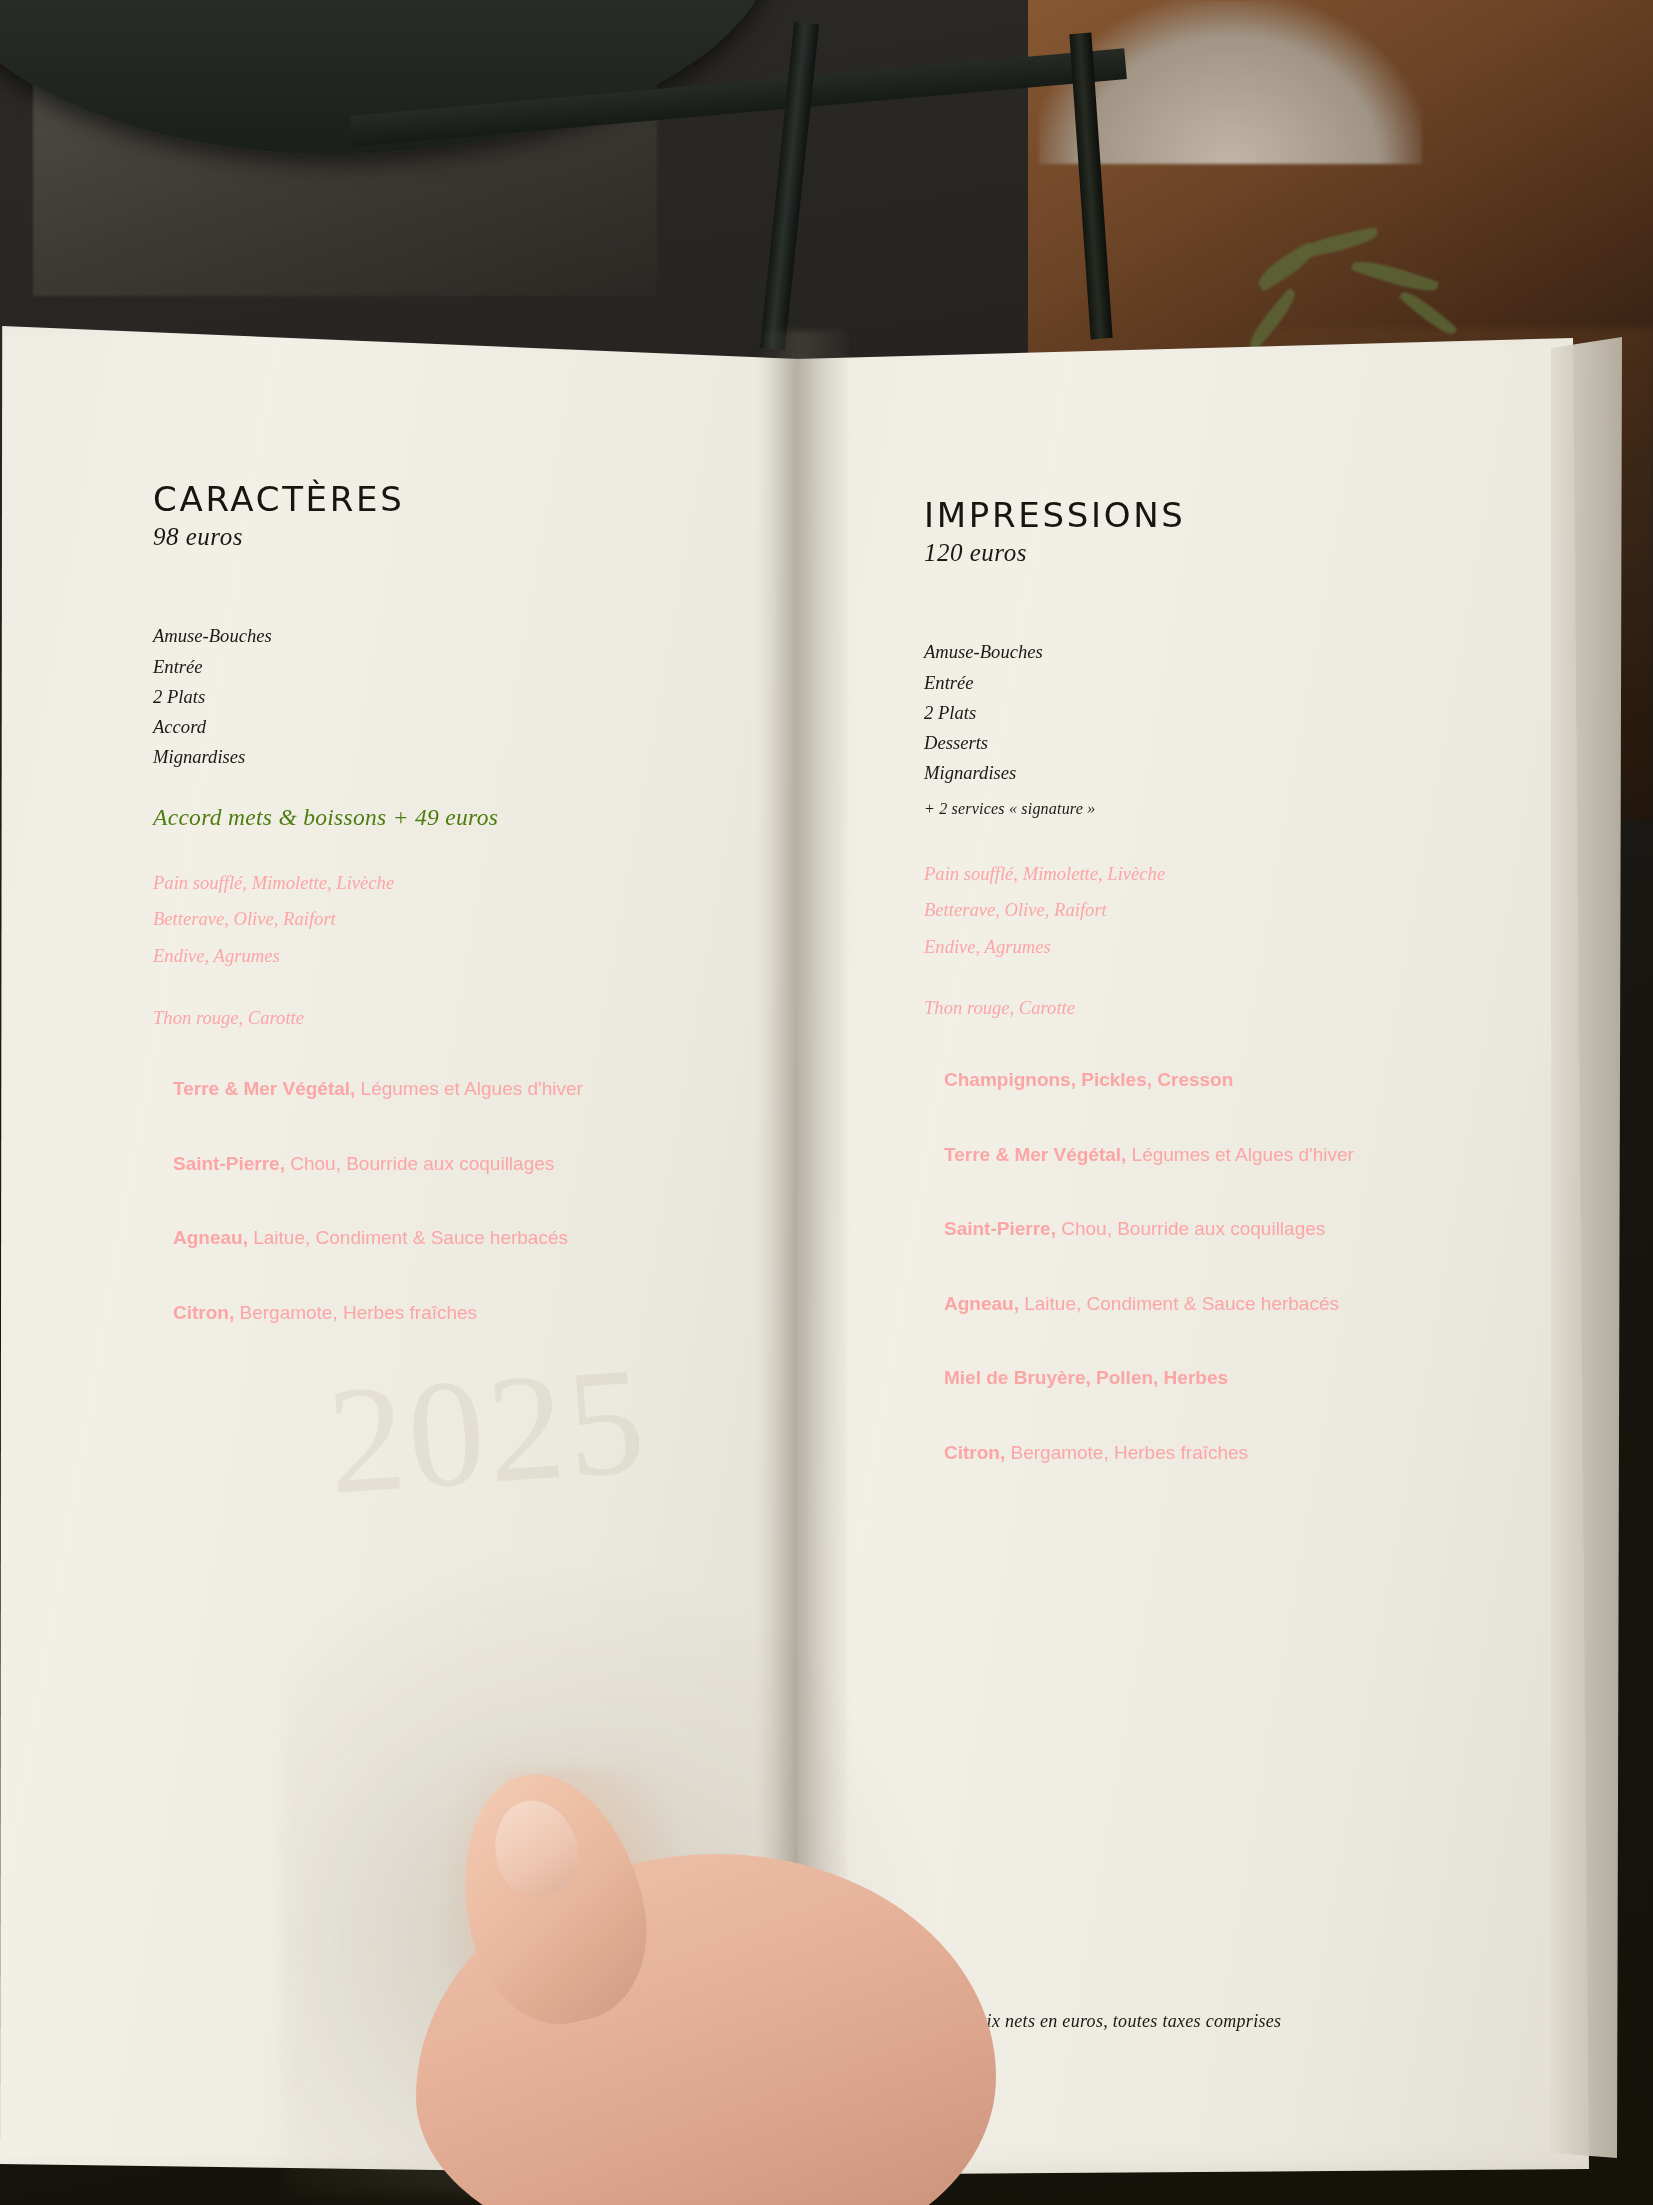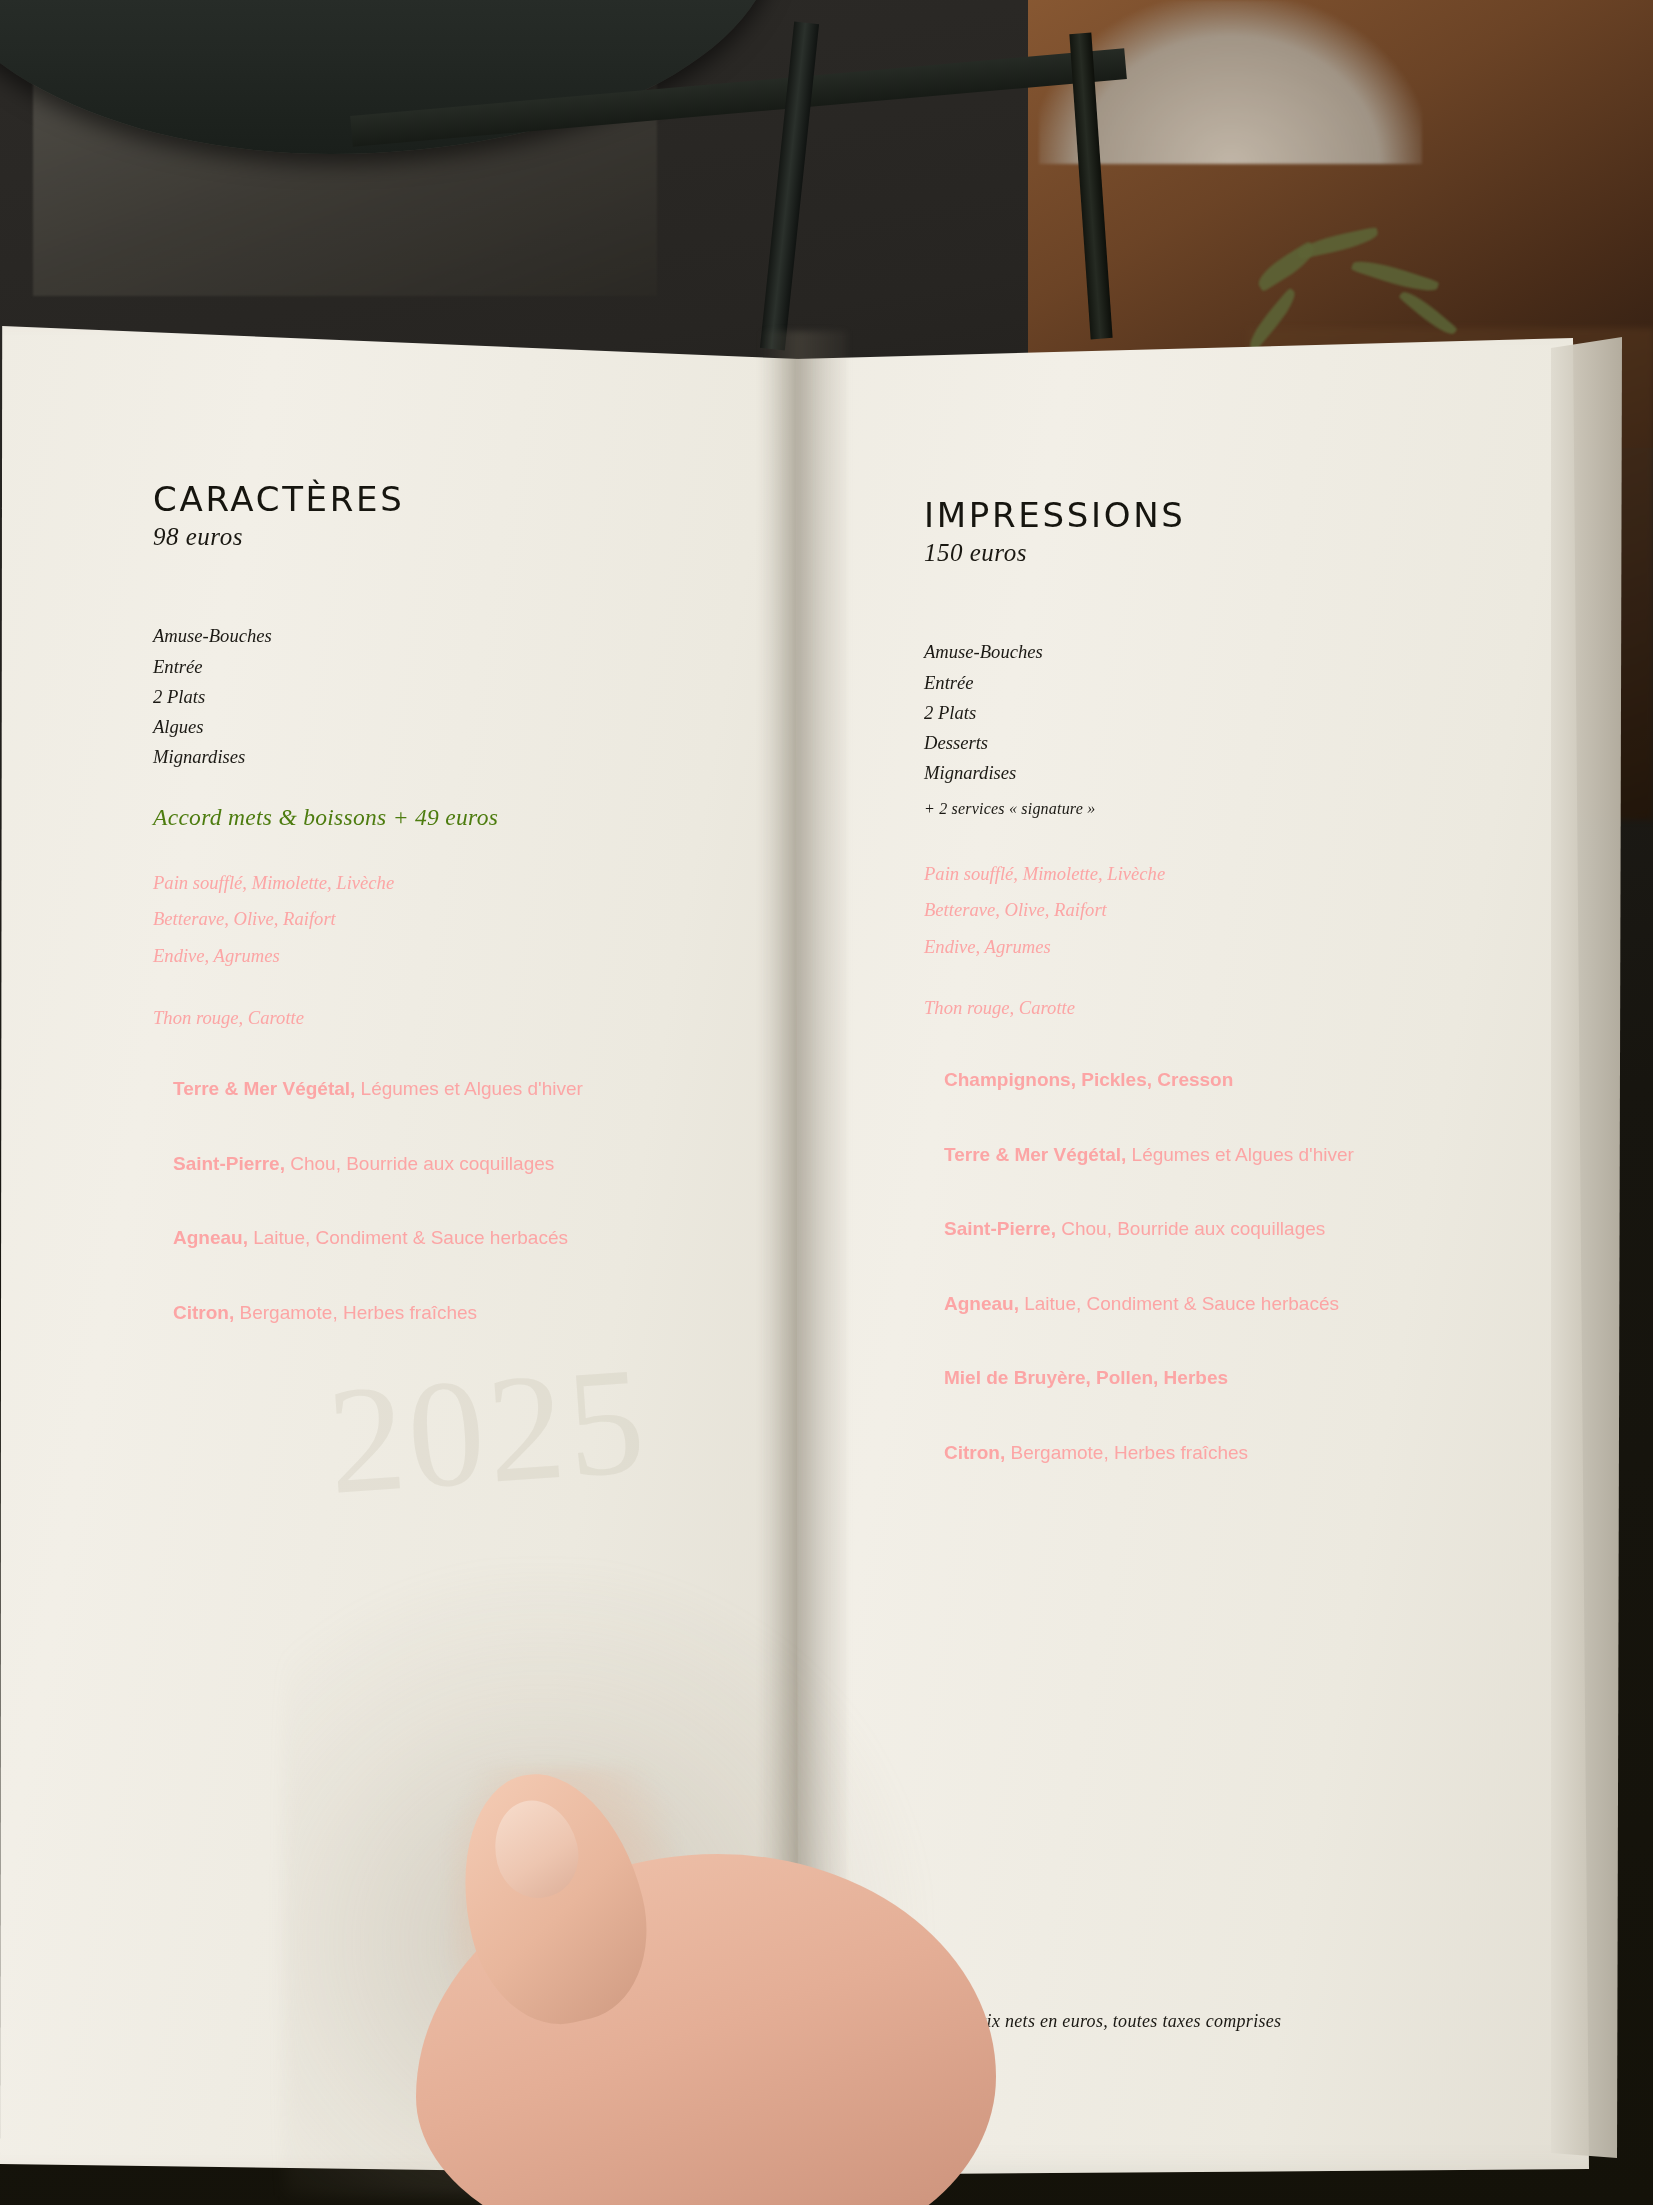--- a/index.html
+++ b/index.html
@@ -290,21 +290,21 @@
     <div class="watermark">2025</div>
 
     <div class="menu-col col-left">
       <h1 class="menu-title">CARACTÈRES</h1>
       <p class="menu-price">98 euros</p>
 
       <div class="composition">
         <div>Amuse-Bouches</div>
         <div>Entrée</div>
         <div>2 Plats</div>
-        <div>Algues</div>
+        <div>Accord</div>
         <div>Mignardises</div>
       </div>
 
       <div class="pairing">Accord mets &amp; boissons + 49 euros</div>
 
       <div class="courses">
         <div class="course group-italic tight">Pain soufflé, Mimolette, Livèche</div>
         <div class="course group-italic tight">Betterave, Olive, Raifort</div>
         <div class="course group-italic">Endive, Agrumes</div>
         <div class="spacer-sm"></div>
@@ -324,21 +324,21 @@
         </div>
         <div class="spacer-sm"></div>
         <div class="course">
           <span class="lead">Citron,</span><span> Bergamote, Herbes fraîches</span>
         </div>
       </div>
     </div>
 
     <div class="menu-col col-right">
       <h1 class="menu-title">IMPRESSIONS</h1>
-      <p class="menu-price">150 euros</p>
+      <p class="menu-price">120 euros</p>
 
       <div class="composition">
         <div>Amuse-Bouches</div>
         <div>Entrée</div>
         <div>2 Plats</div>
         <div>Desserts</div>
         <div>Mignardises</div>
         <div class="note">+ 2 services « signature »</div>
       </div>
 

